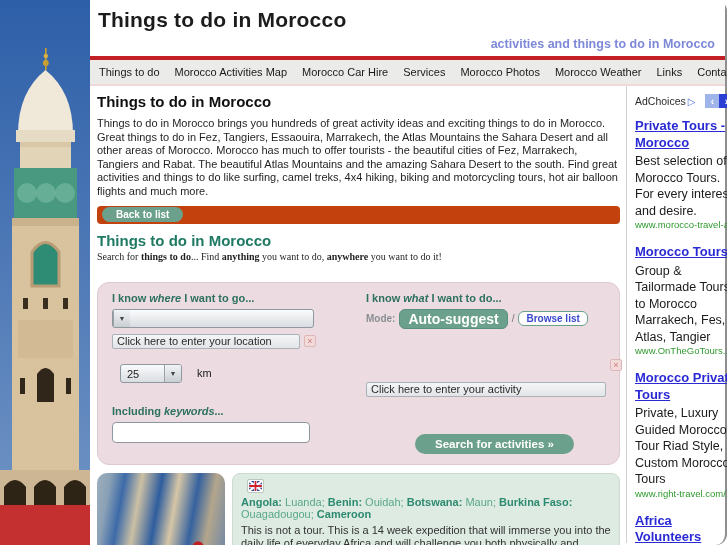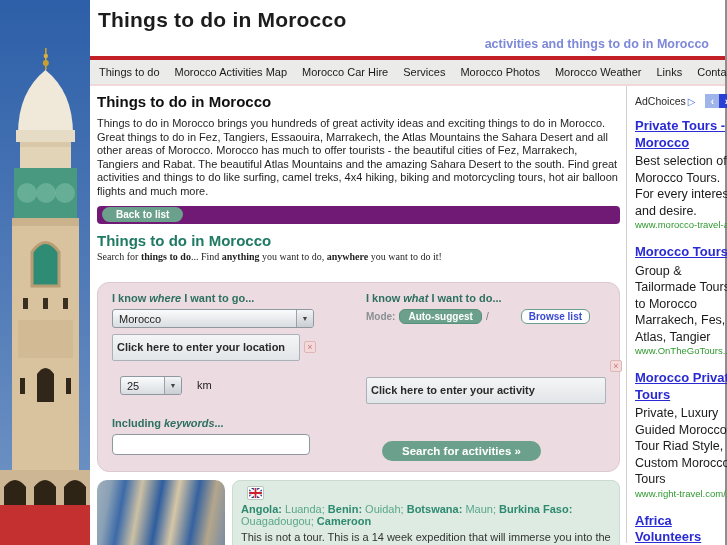--- a/index.html
+++ b/index.html
@@ -5,44 +5,44 @@
   * { margin:0; padding:0; box-sizing:border-box; }
   html,body { width:727px; height:545px; overflow:hidden; background:#fff;
               font-family:"Liberation Sans", sans-serif; }
   .root { position:relative; width:727px; height:545px; }
 
   
   .tower { position:absolute; left:0; top:0; width:90px; height:545px; }
 
   
   .page { position:absolute; left:90px; top:0; width:637px; height:545px;
-          background:#fff; border-right:2px solid #8f8f8f; }
+          background:#fff; border-right:2px solid #8f8f8f;border-radius:11px; }
 
   
   .header { position:relative; height:56px; background:#fff; }
   .site-title { position:absolute; left:8px; top:8px; font-size:21px; font-weight:bold;
                 color:#1c1c1c; letter-spacing:.2px; }
-  .tagline { position:absolute; right:16px; bottom:5px; font-size:12.5px; font-weight:bold;
+  .tagline { position:absolute; right:10px; bottom:5px; font-size:12.5px; font-weight:bold;
              color:#7d88d8; }
   .redbar { height:4px; background:#c22026; }
 
   
   .nav { height:26px; background:#ebebe9; border-bottom:2px solid #f2d9d9;
          display:flex; align-items:center; gap:15px; padding-left:9px; }
   .nav a { font-size:11px; color:#1a1a1a; text-decoration:none; white-space:nowrap; cursor:pointer; }
 
   
   .bodyrow { display:flex; height:457px; }
   .content { width:536px; padding:4px 6px 0 7px; }
   .sidebar { flex:1; border-left:1px solid #d0d0d0; padding:4px 3px 0 8px; }
 
   .h1 { font-size:15px; font-weight:bold; color:#101010; margin:3px 0 7px; }
   .intro { font-size:11px; line-height:13.6px; color:#1f1f1f; }
 
-  .backstrip { margin-top:7px; height:18px; background:#701a75; border-radius:4px;
+  .backstrip { margin-top:7px; height:18px; background:#c2410c; border-radius:4px;
                display:flex; align-items:center; padding-left:5px; }
   .pill-btn { background:#6ba08c; color:#fff; font-size:10px; font-weight:bold;
               border:none; border-radius:9px; padding:2px 14px; cursor:pointer; }
 
   .h2 { font-size:15px; font-weight:bold; color:#1f7a63; margin:8px 0 2px; }
   .searchline { font-size:10px; color:#1f1f1f; margin-bottom:20px;font-family:Liberation Serif, serif; }
 
   
   .panel { background:#ecdce1; border:1px solid #ddc9cf; border-radius:12px;
            padding:9px 14px 10px; display:flex; min-height:114px;gap:28px; }
@@ -51,42 +51,42 @@
   .plabel { font-size:11px; font-weight:bold; color:#2e7060; margin-bottom:5px; }
   .plabel em { font-style:italic; }
   .selectbox { display:flex; align-items:stretch; width:202px; height:19px;
                border:1px solid #8f989f; border-radius:3px; overflow:hidden;
                background:linear-gradient(#fafbfc,#d9dde1); cursor:pointer; margin-bottom:6px; }
   .selectbox .val { flex:1; font-size:11px; color:#222; padding:3px 0 0 6px; }
   .selectbox .arrow { width:17px; border-left:1px solid #9aa2a8;
                       background:linear-gradient(#f2f4f6,#c9ced3); color:#444;
                       font-size:7px; display:flex; align-items:center; justify-content:center; }
   .graybox { display:flex; align-items:center; margin-bottom:7px; }
-  .grayinput { width:188px; height:27px; border:1px solid #aab2b8; border-radius:2px;
+  .grayinput { width:188px; height:15px; border:1px solid #aab2b8; border-radius:2px;
                background:linear-gradient(#f4f5f6,#e2e5e8); font-size:11px; color:#2a2a2a;
-               padding:0 4px; font-family:"Liberation Sans",sans-serif;font-weight:bold; }
+               padding:0 4px; font-family:"Liberation Sans",sans-serif; }
   .clear-x { width:12px; height:12px; margin-left:4px; background:#f3dada;
              border:1px solid #ddb6b6; border-radius:2px; color:#c77; font-size:9px;
              line-height:10px; text-align:center; cursor:pointer; }
   .radiusrow { display:flex; align-items:center; gap:7px; font-size:11px; color:#222; }
   .radiusrow .plabel { margin:0; }
   .sel-small { width:62px; margin:8px; }
   .kwlabel { margin-top:14px; }
   .kwinput { width:198px; height:21px; background:#fff; border:1px solid #8f989f;
              border-radius:4px; font-size:11px; padding:0 5px;
              font-family:"Liberation Sans",sans-serif; }
   .moderow { display:flex; align-items:center; gap:4px; margin-bottom:5px; }
   .modelabel { font-size:10px; color:#8a8f93; font-weight:bold; }
-  .mode-on { background:#6ba08c; color:#fff; font-size:10px; font-weight:bold;
+  .mode-on { background:#6ba08c; color:#fff; font-size:14px; font-weight:bold;
              border:1px solid #57907b; border-radius:6px; padding:1px 8px; cursor:pointer; }
   .mode-sep { font-size:10px; color:#777; }
   .mode-off { background:#fdfdfd; color:#3a49d0; font-size:10px; font-weight:bold;
-              border:1px solid #6ba08c; border-radius:6px; padding:1px 7px; cursor:pointer;margin-left:28px; }
+              border:1px solid #6ba08c; border-radius:6px; padding:1px 7px; cursor:pointer; }
   .actinput { width:240px;margin-top:48px; }
-  .searchbtn { margin:30px 0 0 16px; background:#6ba08c; color:#fff; font-size:11.5px;
+  .searchbtn { margin:30px 0 0 49px; background:#6ba08c; color:#fff; font-size:11.5px;
                font-weight:bold; border:none; border-radius:11px; padding:4px 20px; cursor:pointer; }
 
   
   .listing { display:flex; gap:7px; margin-top:8px; }
   .thumb { width:128px; border-radius:10px; flex:none; }
   .thumb1 { height:88px;
     background:
       radial-gradient(circle at 79% 84%, #c02020 0 5px, rgba(0,0,0,0) 6px),
       radial-gradient(circle at 60% 88%, #d8cfc0 0 4px, rgba(0,0,0,0) 5px),
       linear-gradient(100deg,#9eb0bd 0%,#8aa0b5 10%,#3c6aa8 20%,#ccc0a4 32%,
@@ -191,21 +191,20 @@
           <button class="pill-btn">Back to list</button>
         </div>
 
         <div class="h2">Things to do in Morocco</div>
         <div class="searchline"><span>Search for </span><b>things to do</b><span>... Find </span><b>anything</b><span> you want to do, </span><b>anywhere</b><span> you want to do it!</span></div>
 
         <div class="panel">
           <div class="pcol1">
             <div class="plabel"><span>I know </span><em>where</em><span> I want to go...</span></div>
             <div class="selectbox">
-              <span class="val">Morocco</span>
               <span class="arrow">▼</span>
             </div>
             <div class="graybox">
               <input class="grayinput" readonly="" value="Click here to enter your location" style="">
               <span class="clear-x">×</span>
             </div>
             <div class="radiusrow">
               <span class="selectbox sel-small">
                 <span class="val">25</span>
                 <span class="arrow">▼</span>

